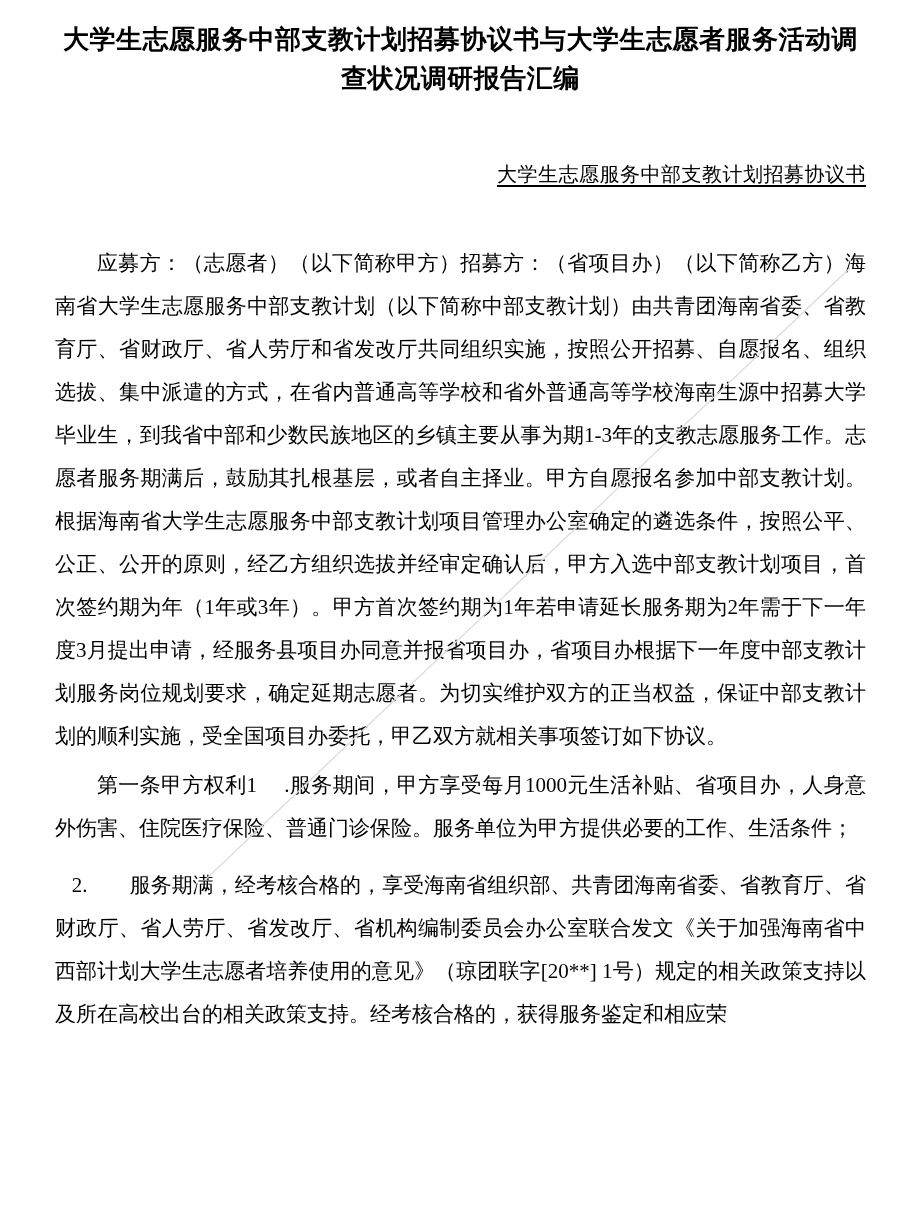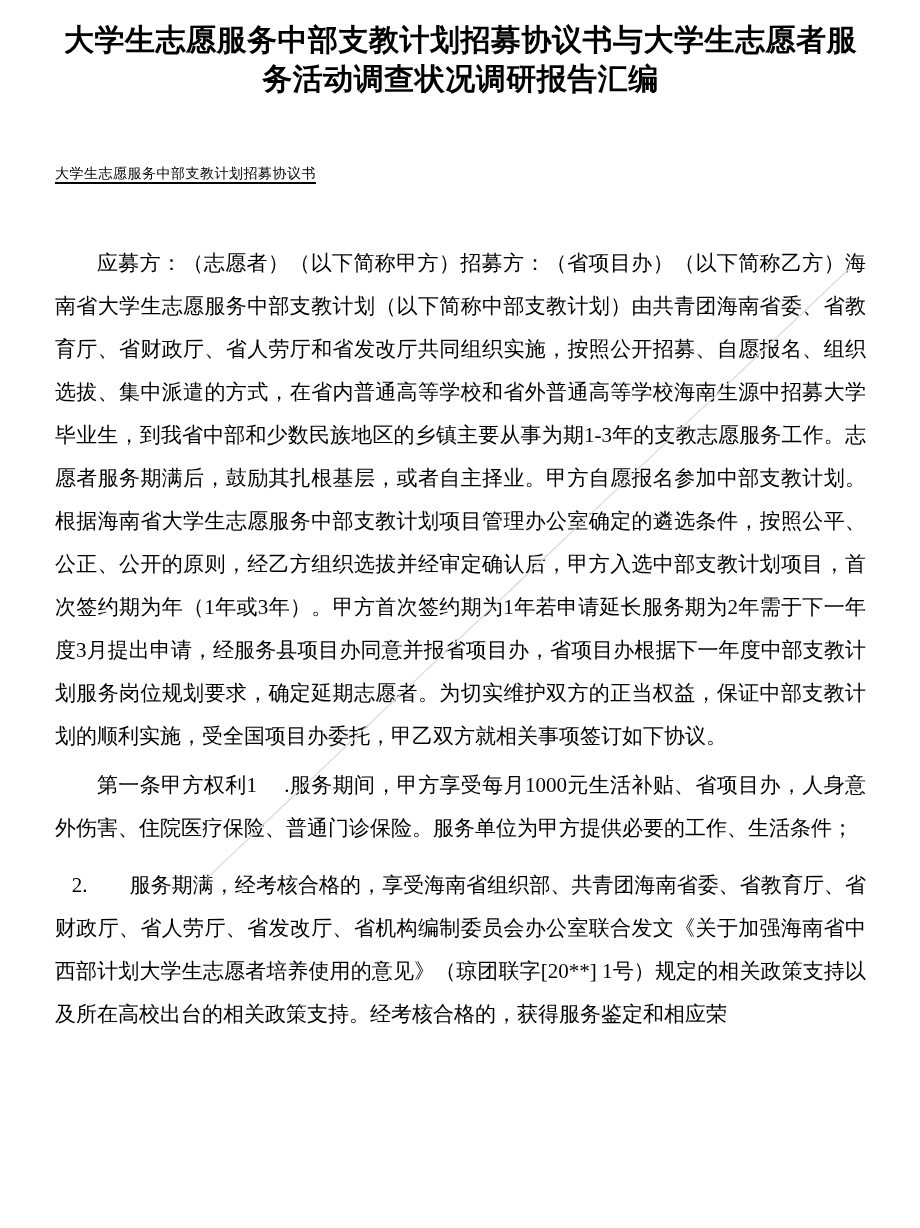--- a/index.html
+++ b/index.html
@@ -25,32 +25,32 @@
   .scan-artifact {
     position: absolute;
     left: 0;
     top: 0;
     width: 920px;
     height: 1228px;
     pointer-events: none;
   }
   .doc-title {
     margin: 0;
-    font-size: 30px;
+    font-size: 26px;
     font-weight: bold;
     line-height: 39px;
     text-align: center;
     letter-spacing: 0.5px;
   }
   .agreement-heading {
     margin: 61px 0 0 0;
-    font-size: 14px;
+    font-size: 20px;
     font-weight: normal;
     line-height: 30px;
-    text-align: left;
+    text-align: right;
     letter-spacing: 0.5px;
   }
   .agreement-heading .u {
     text-decoration: underline;
     text-underline-offset: 4px;
     text-decoration-thickness: 1.5px;
   }
   p.body-para {
     margin: 0;
     font-size: 21px;

